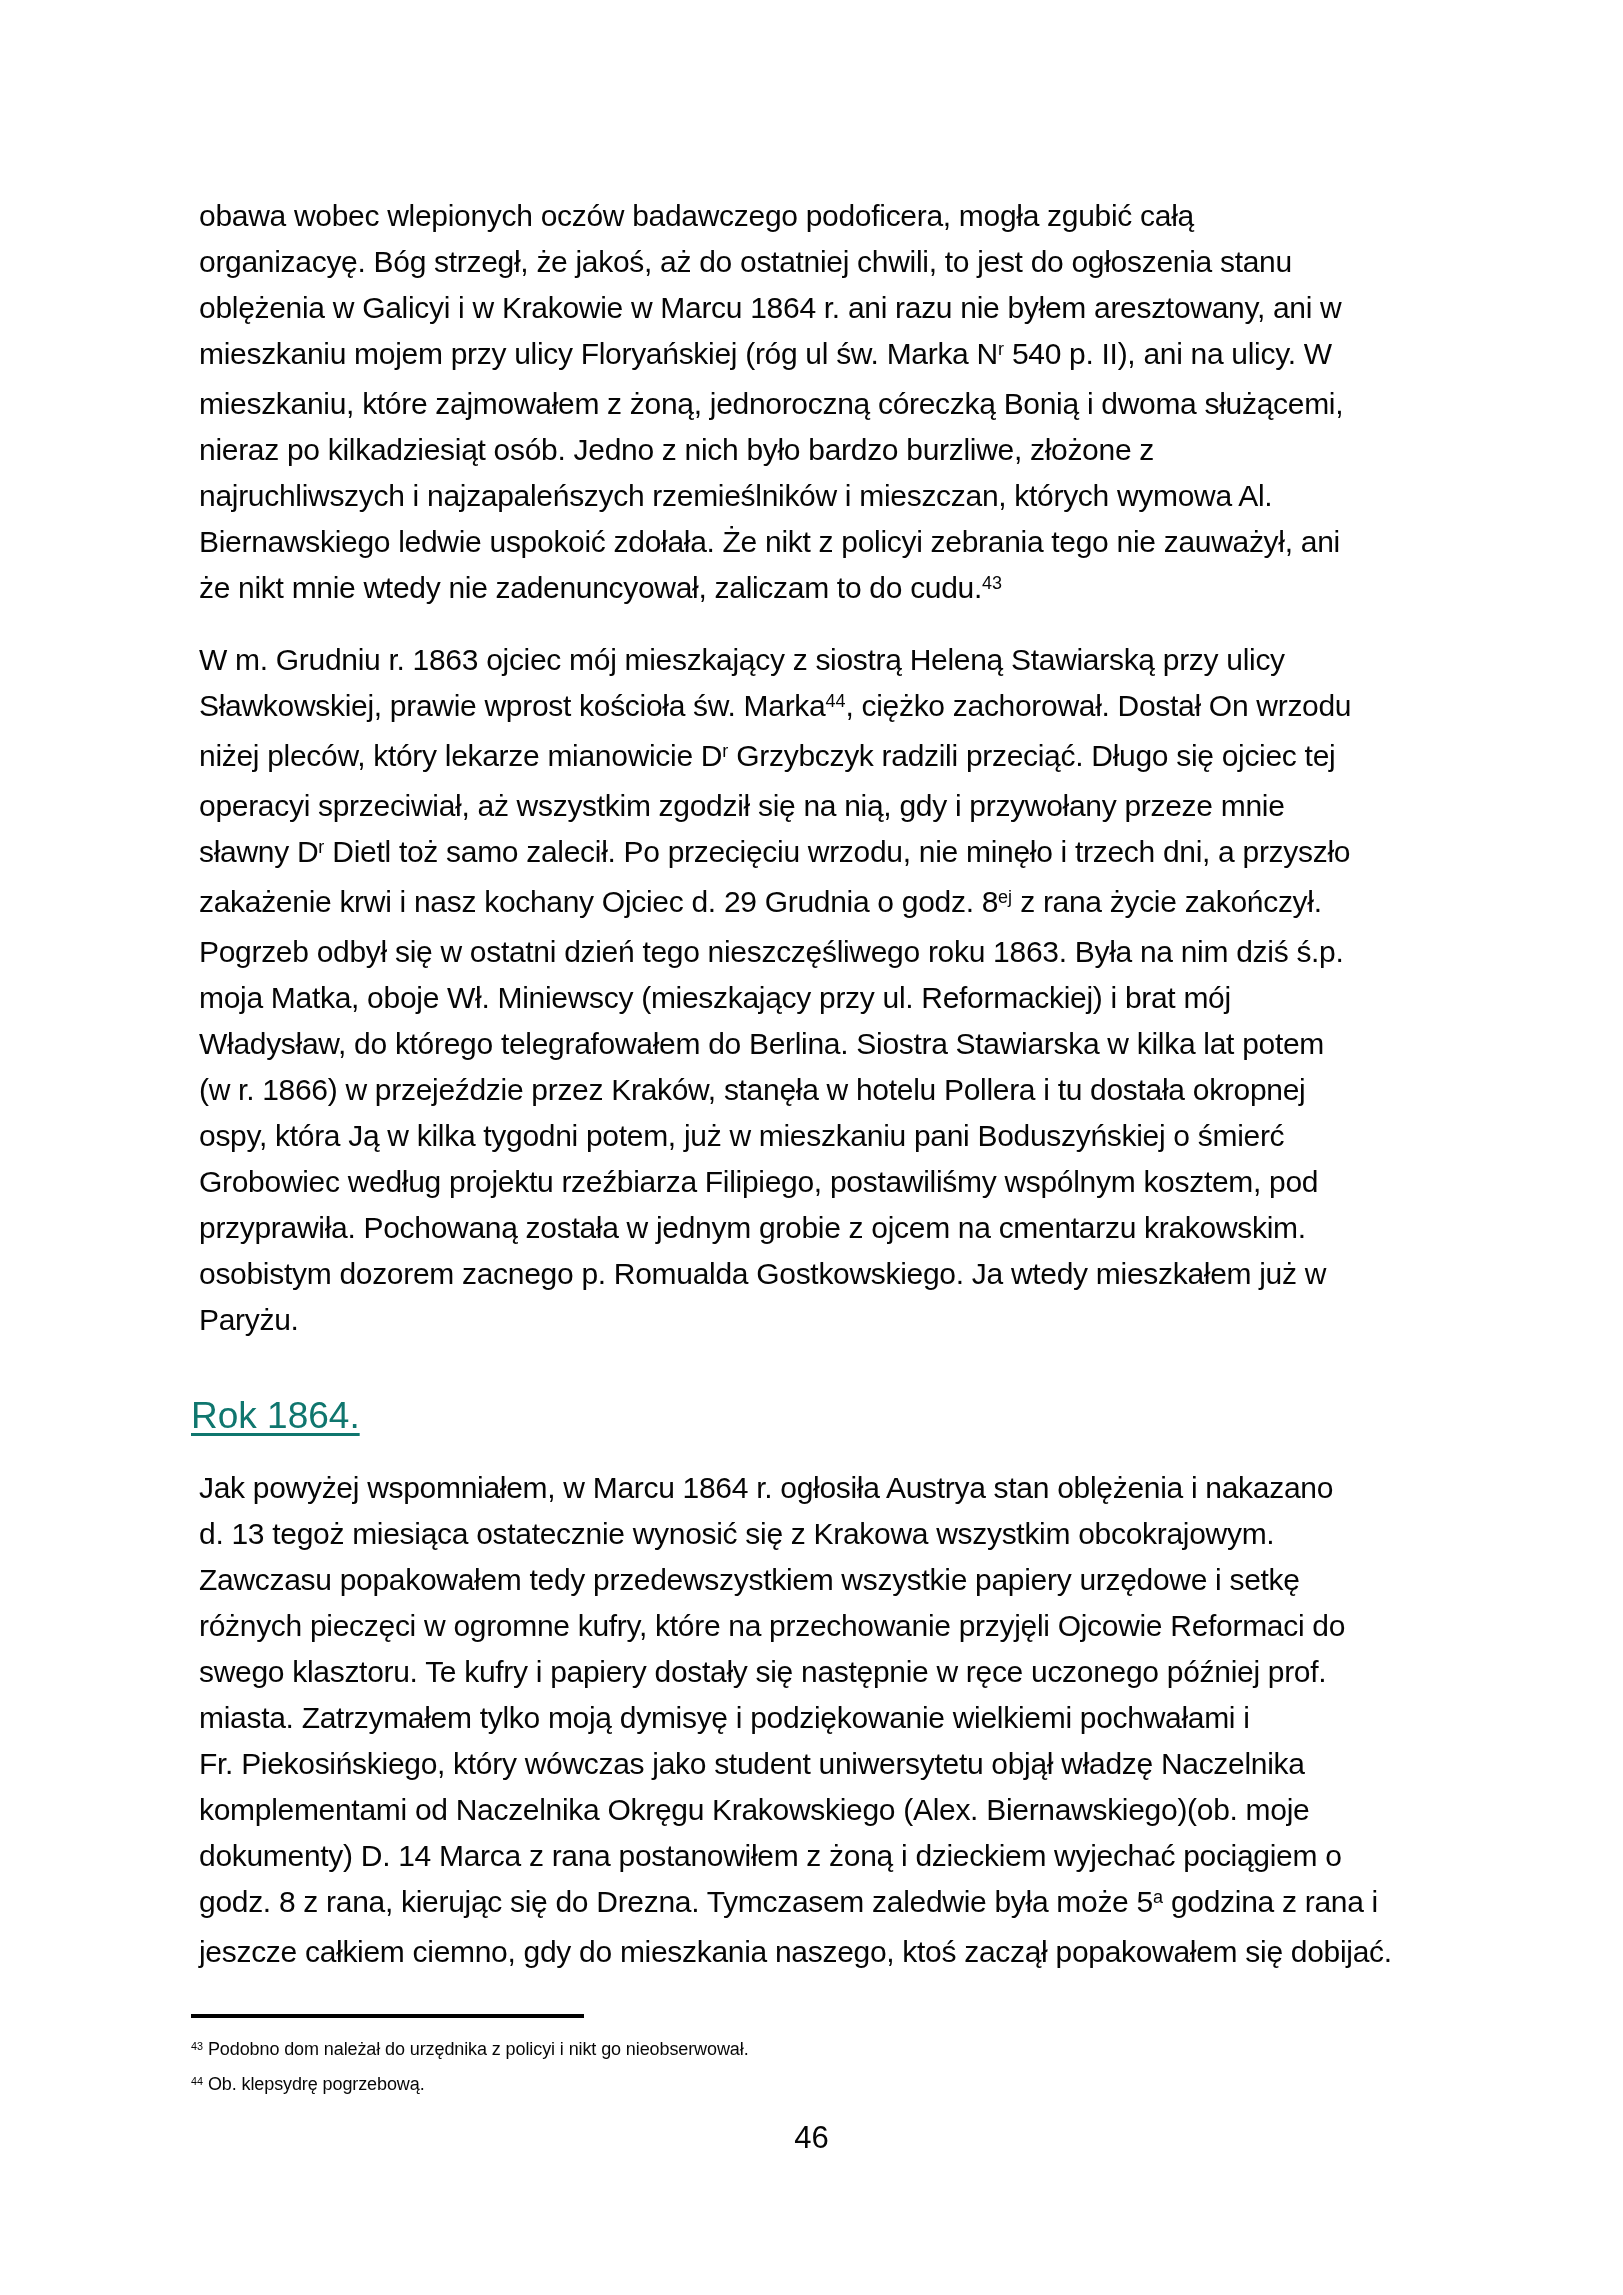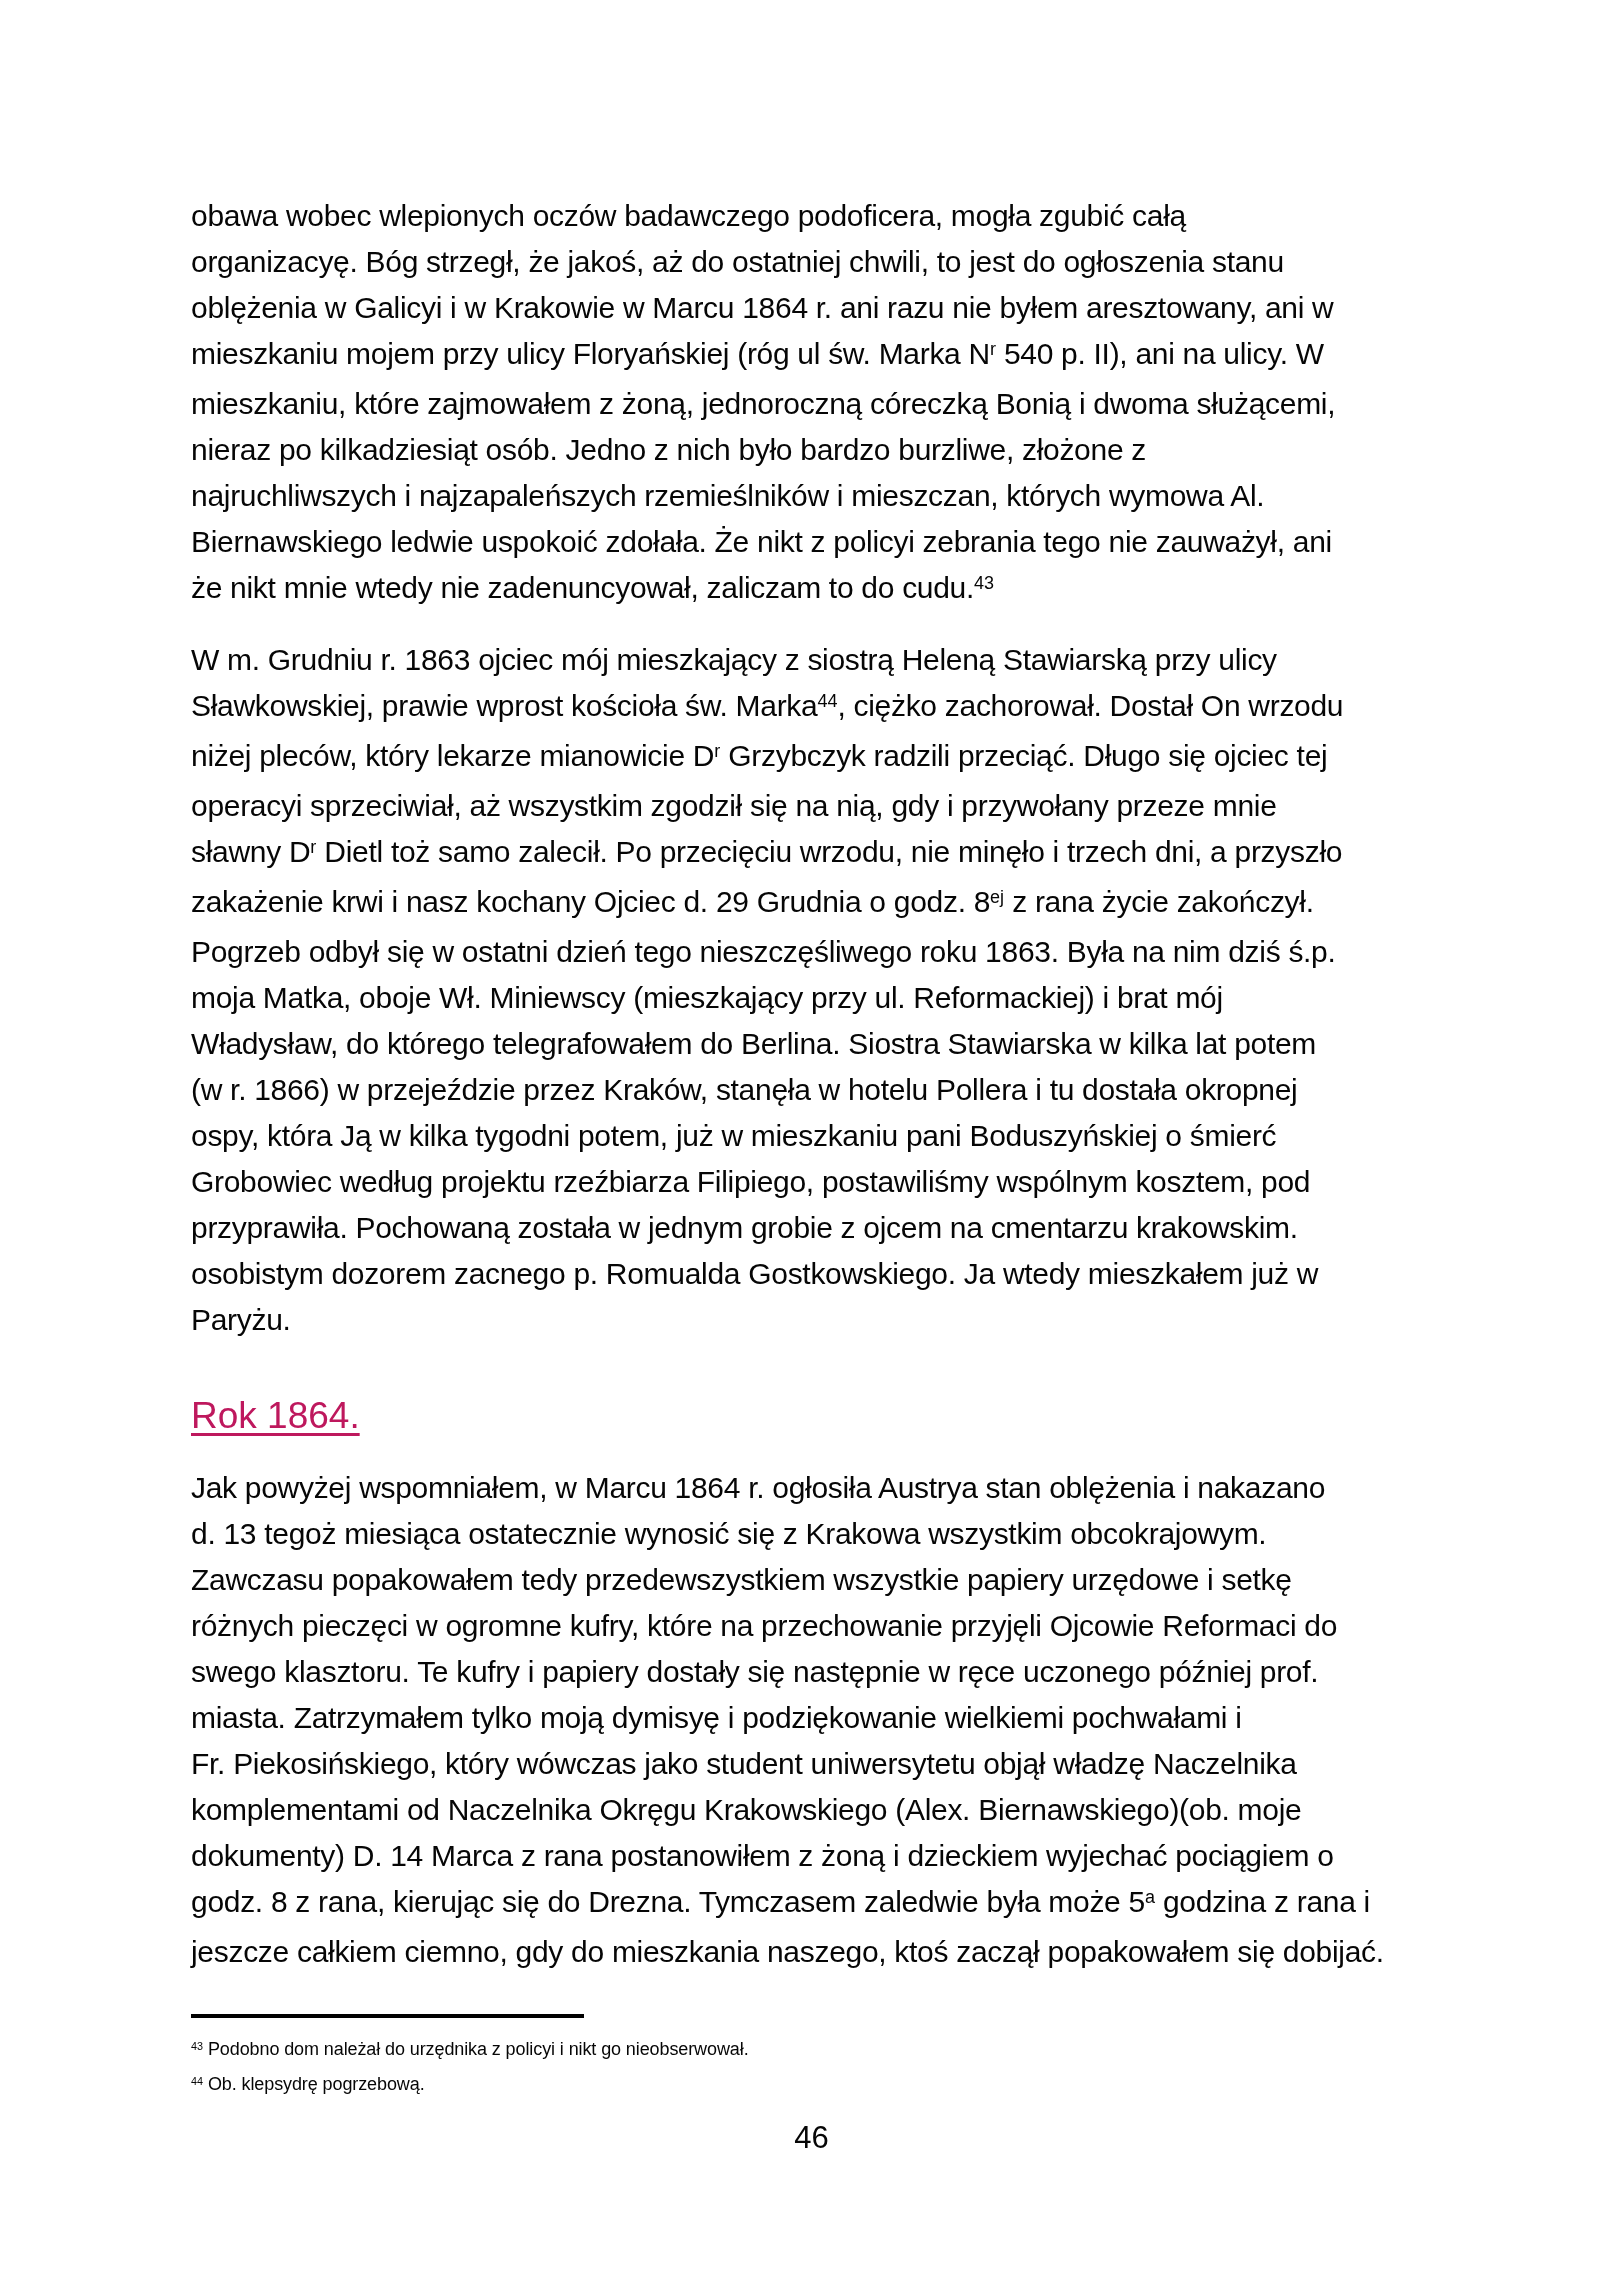--- a/index.html
+++ b/index.html
@@ -15,21 +15,21 @@
     position:absolute;
     left:191px;top:193px;width:1249px;
   }
   .para{
     font-size:30px;
     line-height:46px;
     letter-spacing:-0.3px;
     margin:0 0 21.6px 0;
     font-weight:400;
   }
-  .line{white-space:nowrap;}
+  .line{white-space:nowrap;margin-left:8px;}
   .heading{
     font-size:37px;
     line-height:52px;
     margin:25.5px 0 23px 0;
     font-weight:400;
     text-decoration:underline;
     text-decoration-thickness:2.6px;
     text-underline-offset:4.6px;
     display:inline-block;
   }
@@ -89,21 +89,21 @@
         <div class="line">Pogrzeb odbył się w ostatni dzień tego nieszczęśliwego roku 1863. Była na nim dziś ś.p.</div>
         <div class="line">moja Matka, oboje Wł. Miniewscy (mieszkający przy ul. Reformackiej) i brat mój</div>
         <div class="line">Władysław, do którego telegrafowałem do Berlina. Siostra Stawiarska w kilka lat potem</div>
         <div class="line">(w r. 1866) w przejeździe przez Kraków, stanęła w hotelu Pollera i tu dostała okropnej</div>
         <div class="line">ospy, która Ją w kilka tygodni potem, już w mieszkaniu pani Boduszyńskiej o śmierć</div>
         <div class="line">Grobowiec według projektu rzeźbiarza Filipiego, postawiliśmy wspólnym kosztem, pod</div>
         <div class="line">przyprawiła. Pochowaną została w jednym grobie z ojcem na cmentarzu krakowskim.</div>
         <div class="line">osobistym dozorem zacnego p. Romualda Gostkowskiego. Ja wtedy mieszkałem już w</div>
         <div class="line">Paryżu.</div>
       </div>
-      <div class="heading-row"><div class="heading" style="color: #be185d; text-decoration: underline;">Rok 1864.</div></div>
+      <div class="heading-row"><div class="heading" style="color: #0f766e; text-decoration: underline;">Rok 1864.</div></div>
       <div class="para">
         <div class="line">Jak powyżej wspomniałem, w Marcu 1864 r. ogłosiła Austrya stan oblężenia i nakazano</div>
         <div class="line">d. 13 tegoż miesiąca ostatecznie wynosić się z Krakowa wszystkim obcokrajowym.</div>
         <div class="line">Zawczasu popakowałem tedy przedewszystkiem wszystkie papiery urzędowe i setkę</div>
         <div class="line">różnych pieczęci w ogromne kufry, które na przechowanie przyjęli Ojcowie Reformaci do</div>
         <div class="line">swego klasztoru. Te kufry i papiery dostały się następnie w ręce uczonego później prof.</div>
         <div class="line">miasta. Zatrzymałem tylko moją dymisyę i podziękowanie wielkiemi pochwałami i</div>
         <div class="line">Fr. Piekosińskiego, który wówczas jako student uniwersytetu objął władzę Naczelnika</div>
         <div class="line">komplementami od Naczelnika Okręgu Krakowskiego (Alex. Biernawskiego)(ob. moje</div>
         <div class="line">dokumenty) D. 14 Marca z rana postanowiłem z żoną i dzieckiem wyjechać pociągiem o</div>

